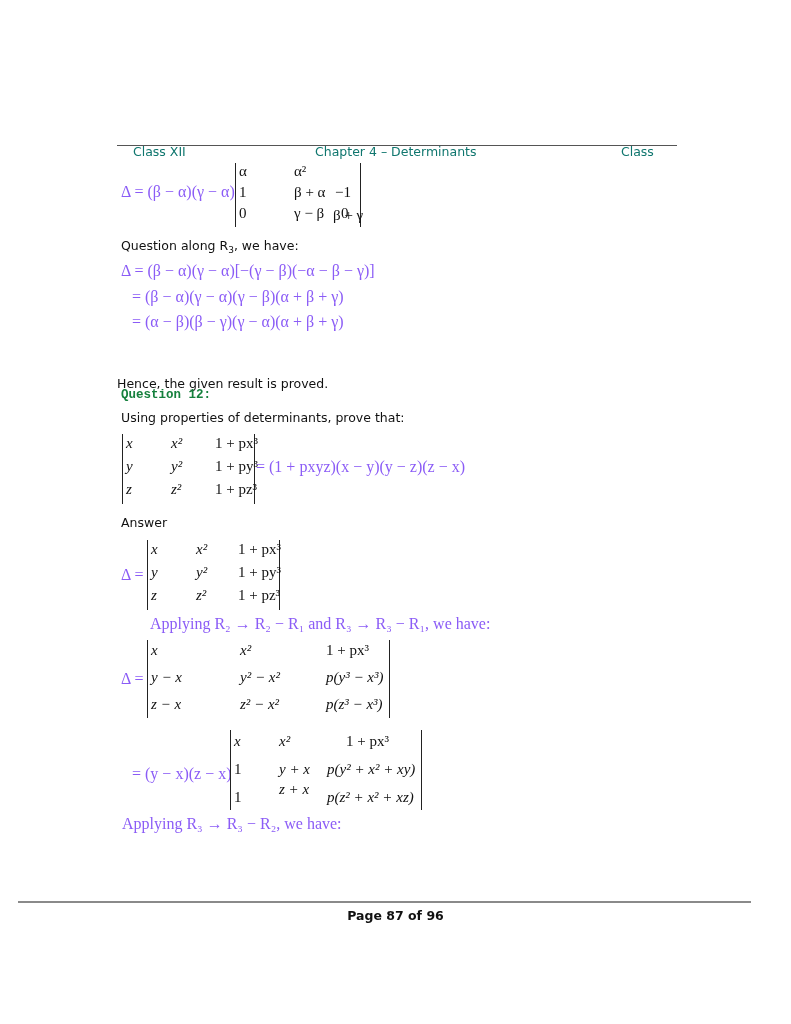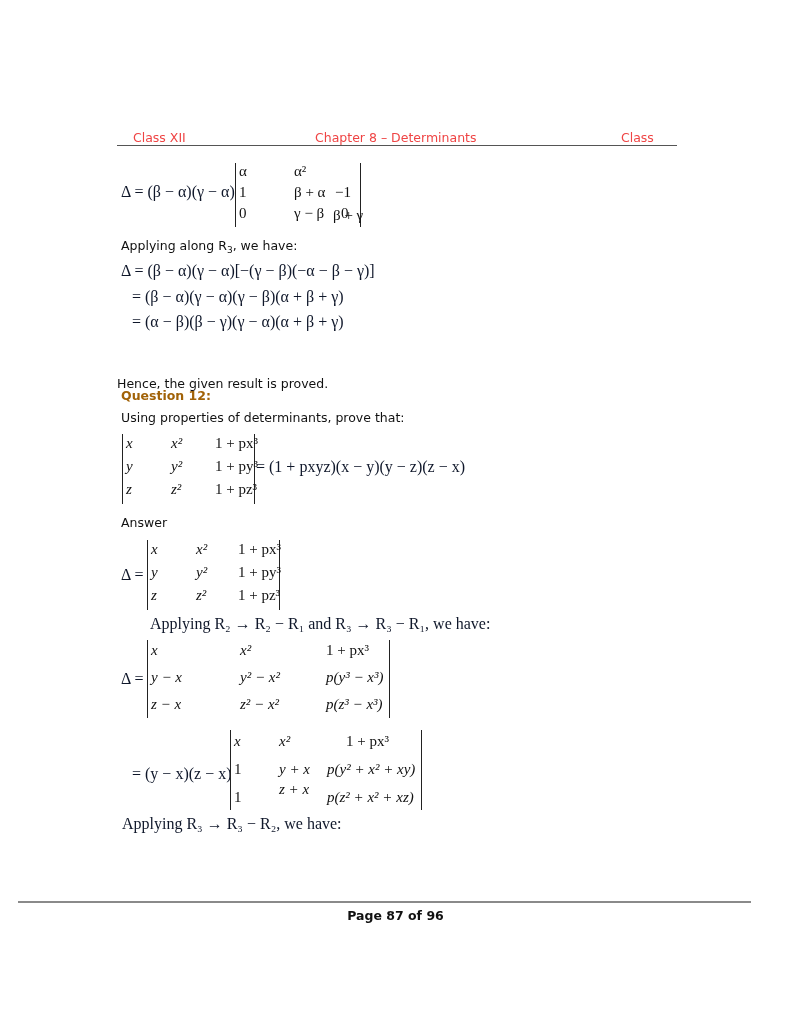--- a/index.html
+++ b/index.html
@@ -1,61 +1,61 @@
 <!DOCTYPE html>
 <html><head>
 <meta charset="utf-8">
 <style>
   html, body { margin: 0; padding: 0; background: #ffffff; }
   body { width: 791px; height: 1024px; position: relative; overflow: hidden; color: #111; }
   .sans { font-family: "DejaVu Sans", sans-serif; }
   .abs { position: absolute; }
 
   
-  .hdr { top: 130px; font-size: 12.5px; color: #ef4444; }
+  .hdr { top: 144px; font-size: 12.5px; color: #0f766e; }
   .hdr-line { top: 145px; left: 117px; width: 560px; height: 1px; background: #555; }
 
   
   .txt { font-size: 12.5px; color: #111; white-space: nowrap; }
-  .qtitle { font-size: 12.5px; color: #a16207; font-weight: bold; }
+  .qtitle { font-size: 12.5px; color: #15803d; font-weight: bold; font-family: Liberation Mono, monospace; }
 
   
-  .m { font-family: "Liberation Serif", "DejaVu Serif", serif; font-size: 16px; color: #0f172a; white-space: nowrap; }
+  .m { font-family: "Liberation Serif", "DejaVu Serif", serif; font-size: 16px; color: #8b5cf6; white-space: nowrap; }
   sub { font-size: 9px; vertical-align: -3px; line-height: 0; }
 
   .det { position: absolute; border-left: 1px solid #222; border-right: 1px solid #222; }
   .det .cell { position: absolute; font-family: "Liberation Serif", "DejaVu Serif", serif; font-size: 15px; white-space: nowrap; }
   .det .cell i { font-style: italic; }
 
   
   .ftr-line { top: 901px; left: 18px; width: 733px; height: 2px; background: #8a8a8a; }
   .ftr { top: 908px; left: 0; width: 791px; text-align: center; font-size: 12.5px; font-weight: bold; color: #111; }
 </style>
 </head>
 <body>
 
 <div class="abs hdr sans" style="left:133px;">Class XII</div>
-<div class="abs hdr sans" style="left:315px;">Chapter 8 – Determinants</div>
+<div class="abs hdr sans" style="left:315px;">Chapter 4 – Determinants</div>
 <div class="abs hdr sans" style="left:621px;">Class</div>
 <div class="abs hdr-line"></div>
 
 <div class="abs m" style="left:121px; top:183px;">Δ = (β − α)(γ − α)</div>
 <div class="det" style="left:235px; top:163px; width:124px; height:64px;">
   <span class="cell" style="left:3px; top:0px;">α</span>
   <span class="cell" style="left:58px; top:0px;">α²</span>
   <span class="cell" style="left:97px; top:0px;margin-top:44px;">β + γ</span>
   <span class="cell" style="left:3px; top:21px;">1</span>
   <span class="cell" style="left:58px; top:21px;">β + α</span>
   <span class="cell" style="left:99px; top:21px;">−1</span>
   <span class="cell" style="left:3px; top:42px;">0</span>
   <span class="cell" style="left:58px; top:42px;">γ − β</span>
   <span class="cell" style="left:105px; top:42px;">0</span>
 </div>
 
-<div class="abs txt sans" style="left:121px; top:238px;"><span>Applying along R</span><sub>3</sub><span>, we have:</span></div>
+<div class="abs txt sans" style="left:121px; top:238px;"><span>Question along R</span><sub>3</sub><span>, we have:</span></div>
 
 <div class="abs m" style="left:121px; top:262px;">Δ = (β − α)(γ − α)[−(γ − β)(−α − β − γ)]</div>
 <div class="abs m" style="left:132px; top:288px;text-align:right;">= (β − α)(γ − α)(γ − β)(α + β + γ)</div>
 <div class="abs m" style="left:132px; top:313px;">= (α − β)(β − γ)(γ − α)(α + β + γ)</div>
 
 <div class="abs txt sans" style="left:117px; top:344px;margin-top:32px;">Hence, the given result is proved.</div>
 
 <div class="abs qtitle sans" style="left:121px; top:388px;">Question 12:</div>
 <div class="abs txt sans" style="left:121px; top:410px;">Using properties of determinants, prove that:</div>
 

